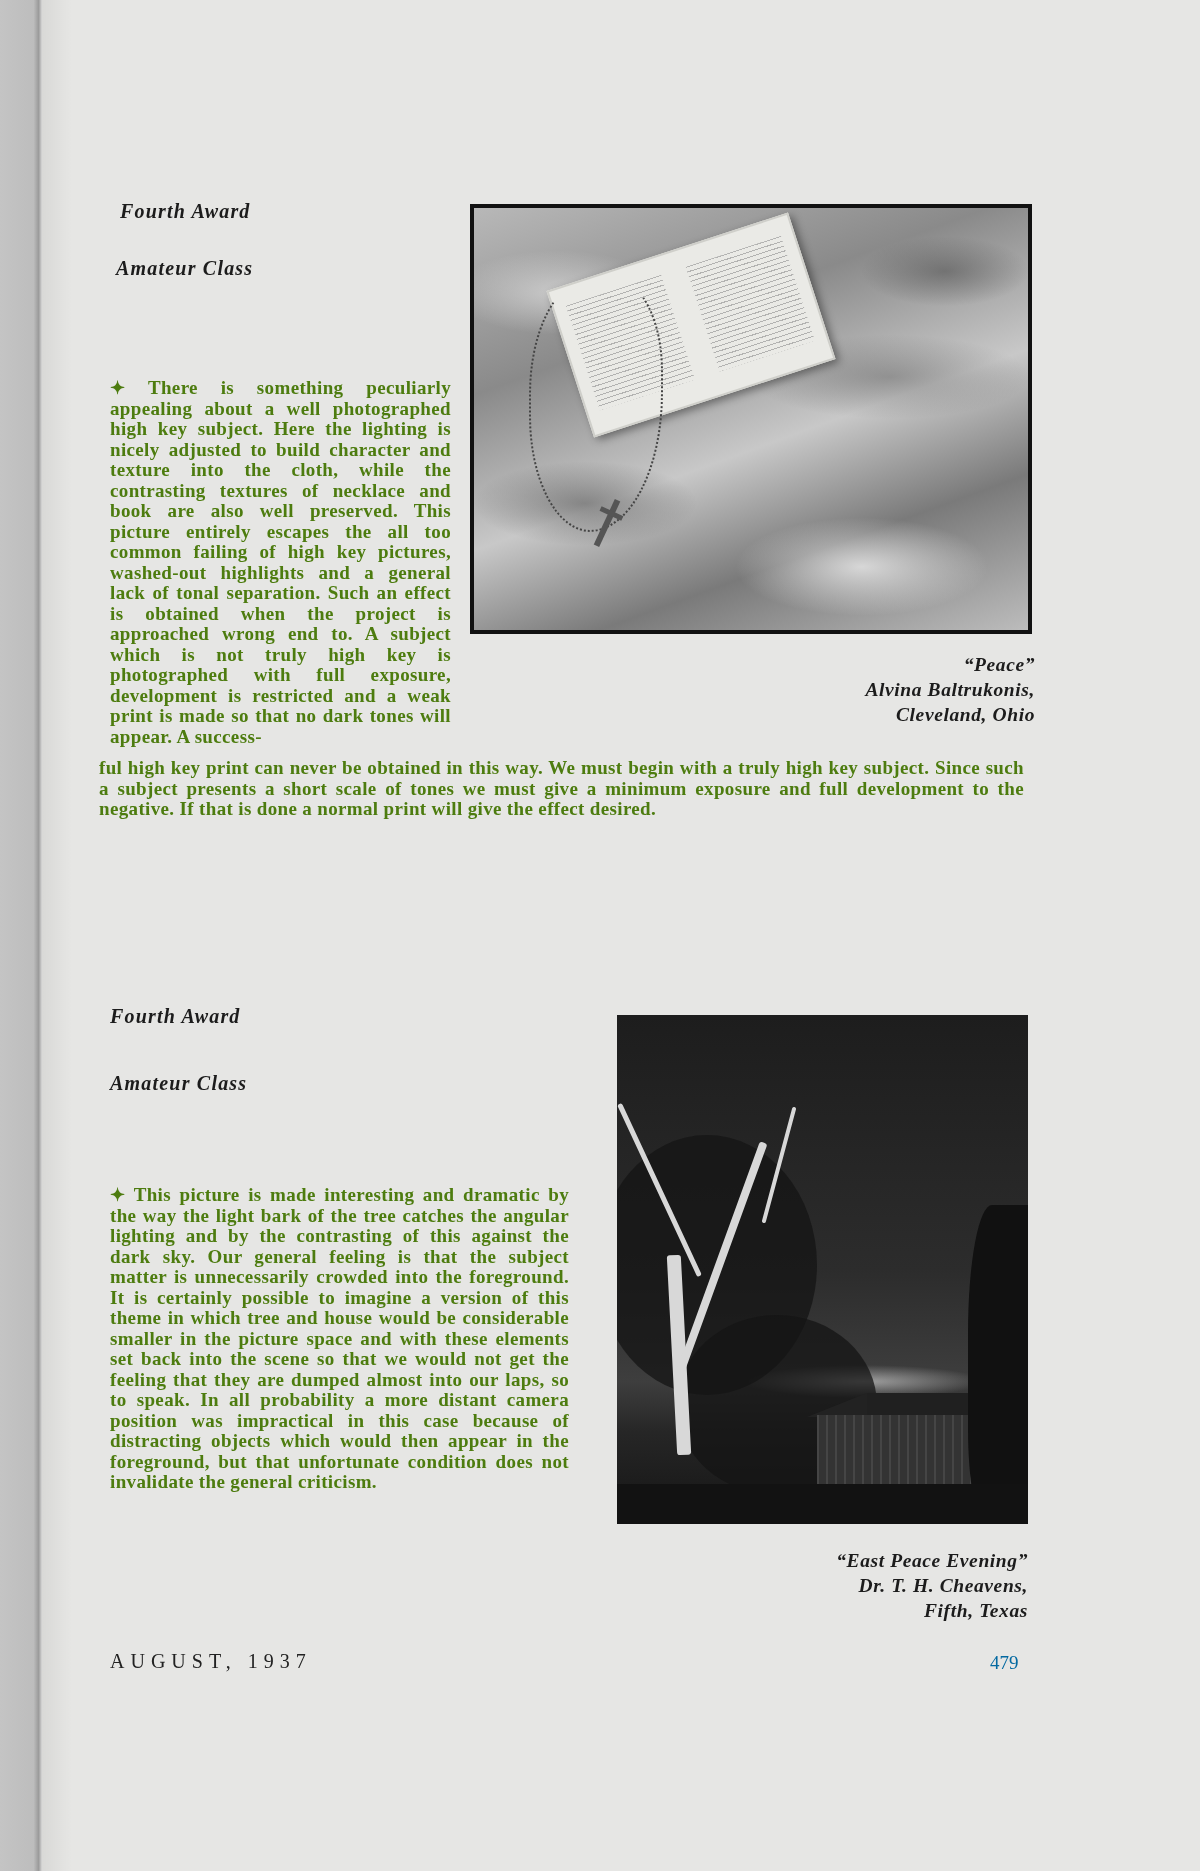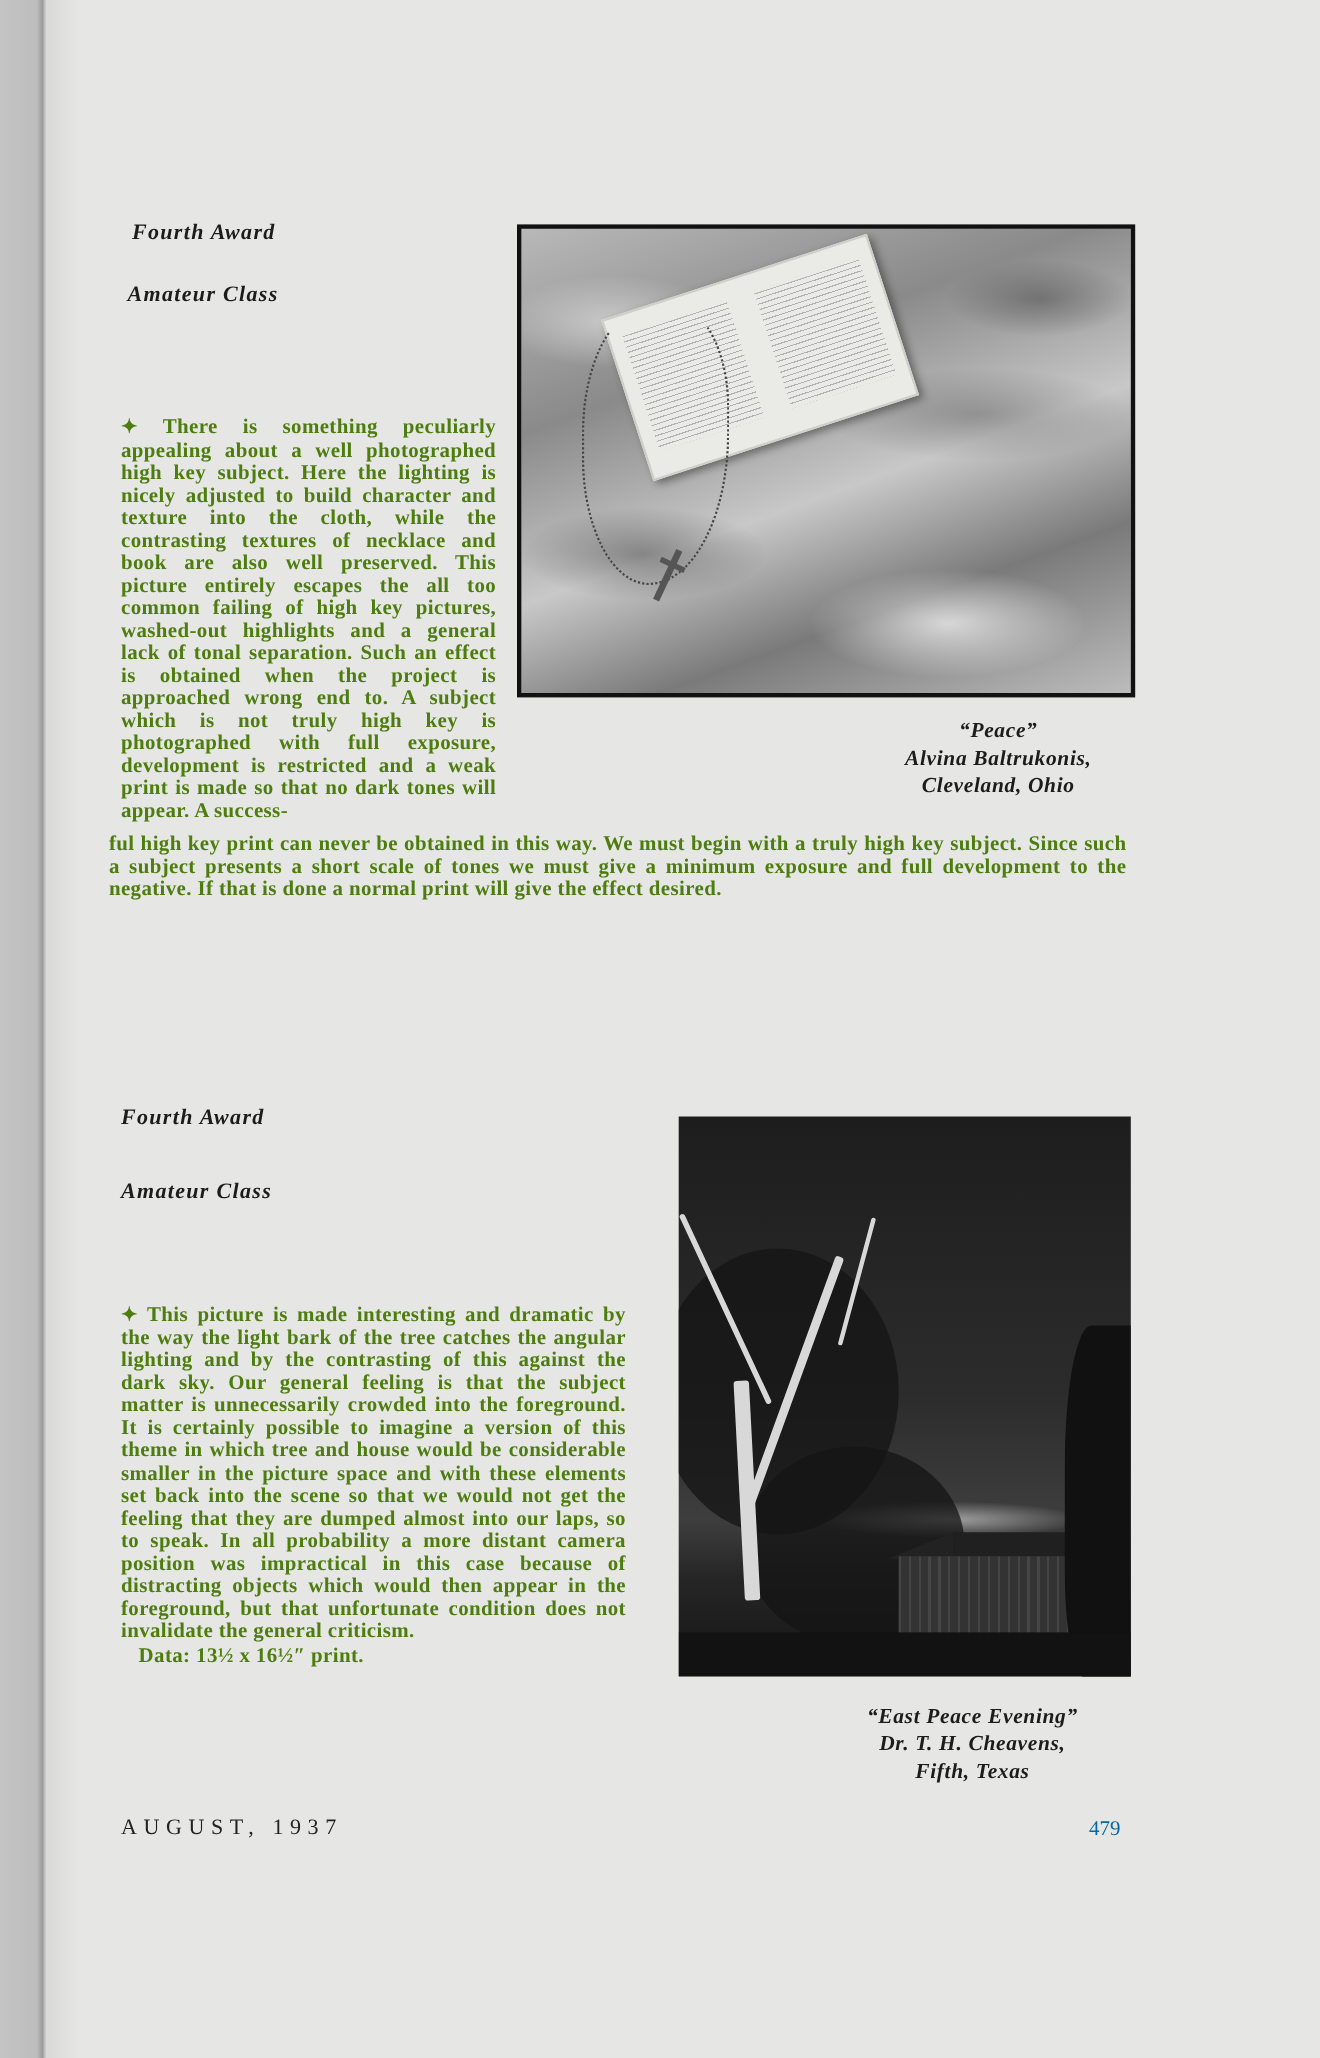--- a/index.html
+++ b/index.html
@@ -24,21 +24,21 @@
   .body-text {
     position: absolute; font-family: Liberation Serif, serif; font-weight: bold;
     font-size: 19px; line-height: 20.5px; text-align: justify; color: #4d7c0f;
     letter-spacing: 0.35px;
   }
   .body-text p { margin: 0; }
   .star { font-size: 18px; }
   .data-line { text-indent: 40px; }
   .caption {
     position: absolute; font-family: "Liberation Serif", serif; font-style: italic; font-weight: bold;
-    font-size: 19.5px; line-height: 25px; text-align: center; color: #1c1c1c; letter-spacing: 0.6px;
+    font-size: 19.5px; line-height: 25px; text-align: right; color: #1c1c1c; letter-spacing: 0.6px;
   }
   .footer-left {
     position: absolute; left: 110px; top: 1650px;
     font-family: "Liberation Serif", serif; font-size: 20px; letter-spacing: 6px; color: #222;
   }
   .footer-right {
     position: absolute; left: 990px; top: 1652px;
     font-family: "Liberation Serif", serif; font-size: 19px; color: #0369a1;
   }
   
@@ -137,21 +137,20 @@
   <div class="trunk" style="left:160px; top:90px; width:4px; height:120px; transform:rotate(15deg);"></div>
   <div class="roof"></div>
   <div class="roof2"></div>
   <div class="house"></div>
   <div class="darktree"></div>
   <div class="ground"></div>
 </div>
 
 <div class="body-text" style="left:110px; top:1185px; width:459px;">
   <p><span class="star">✦</span> <span>This picture is made interesting and dramatic by the way the light bark of the tree catches the angular lighting and by the contrasting of this against the dark sky. Our general feeling is that the subject matter is unnecessarily crowded into the foreground. It is certainly possible to imagine a version of this theme in which tree and house would be considerable smaller in the picture space and with these elements set back into the scene so that we would not get the feeling that they are dumped almost into our laps, so to speak. In all probability a more distant camera position was impractical in this case because of distracting objects which would then appear in the foreground, but that unfortunate condition does not invalidate the general criticism.</span></p>
-  <p style="text-indent:16px; margin-top:2px; text-align:left;">Data: 13½ x 16½″ print.</p>
 </div>
 
 <div class="caption" style="left:740px; top:1548px; width:288px;">
   <div>“East Peace Evening”</div>
   <div>Dr. T. H. Cheavens,</div>
   <div>Fifth, Texas</div>
 </div>
 
 <div class="footer-left">AUGUST, 1937</div>
 <div class="footer-right">479</div>

